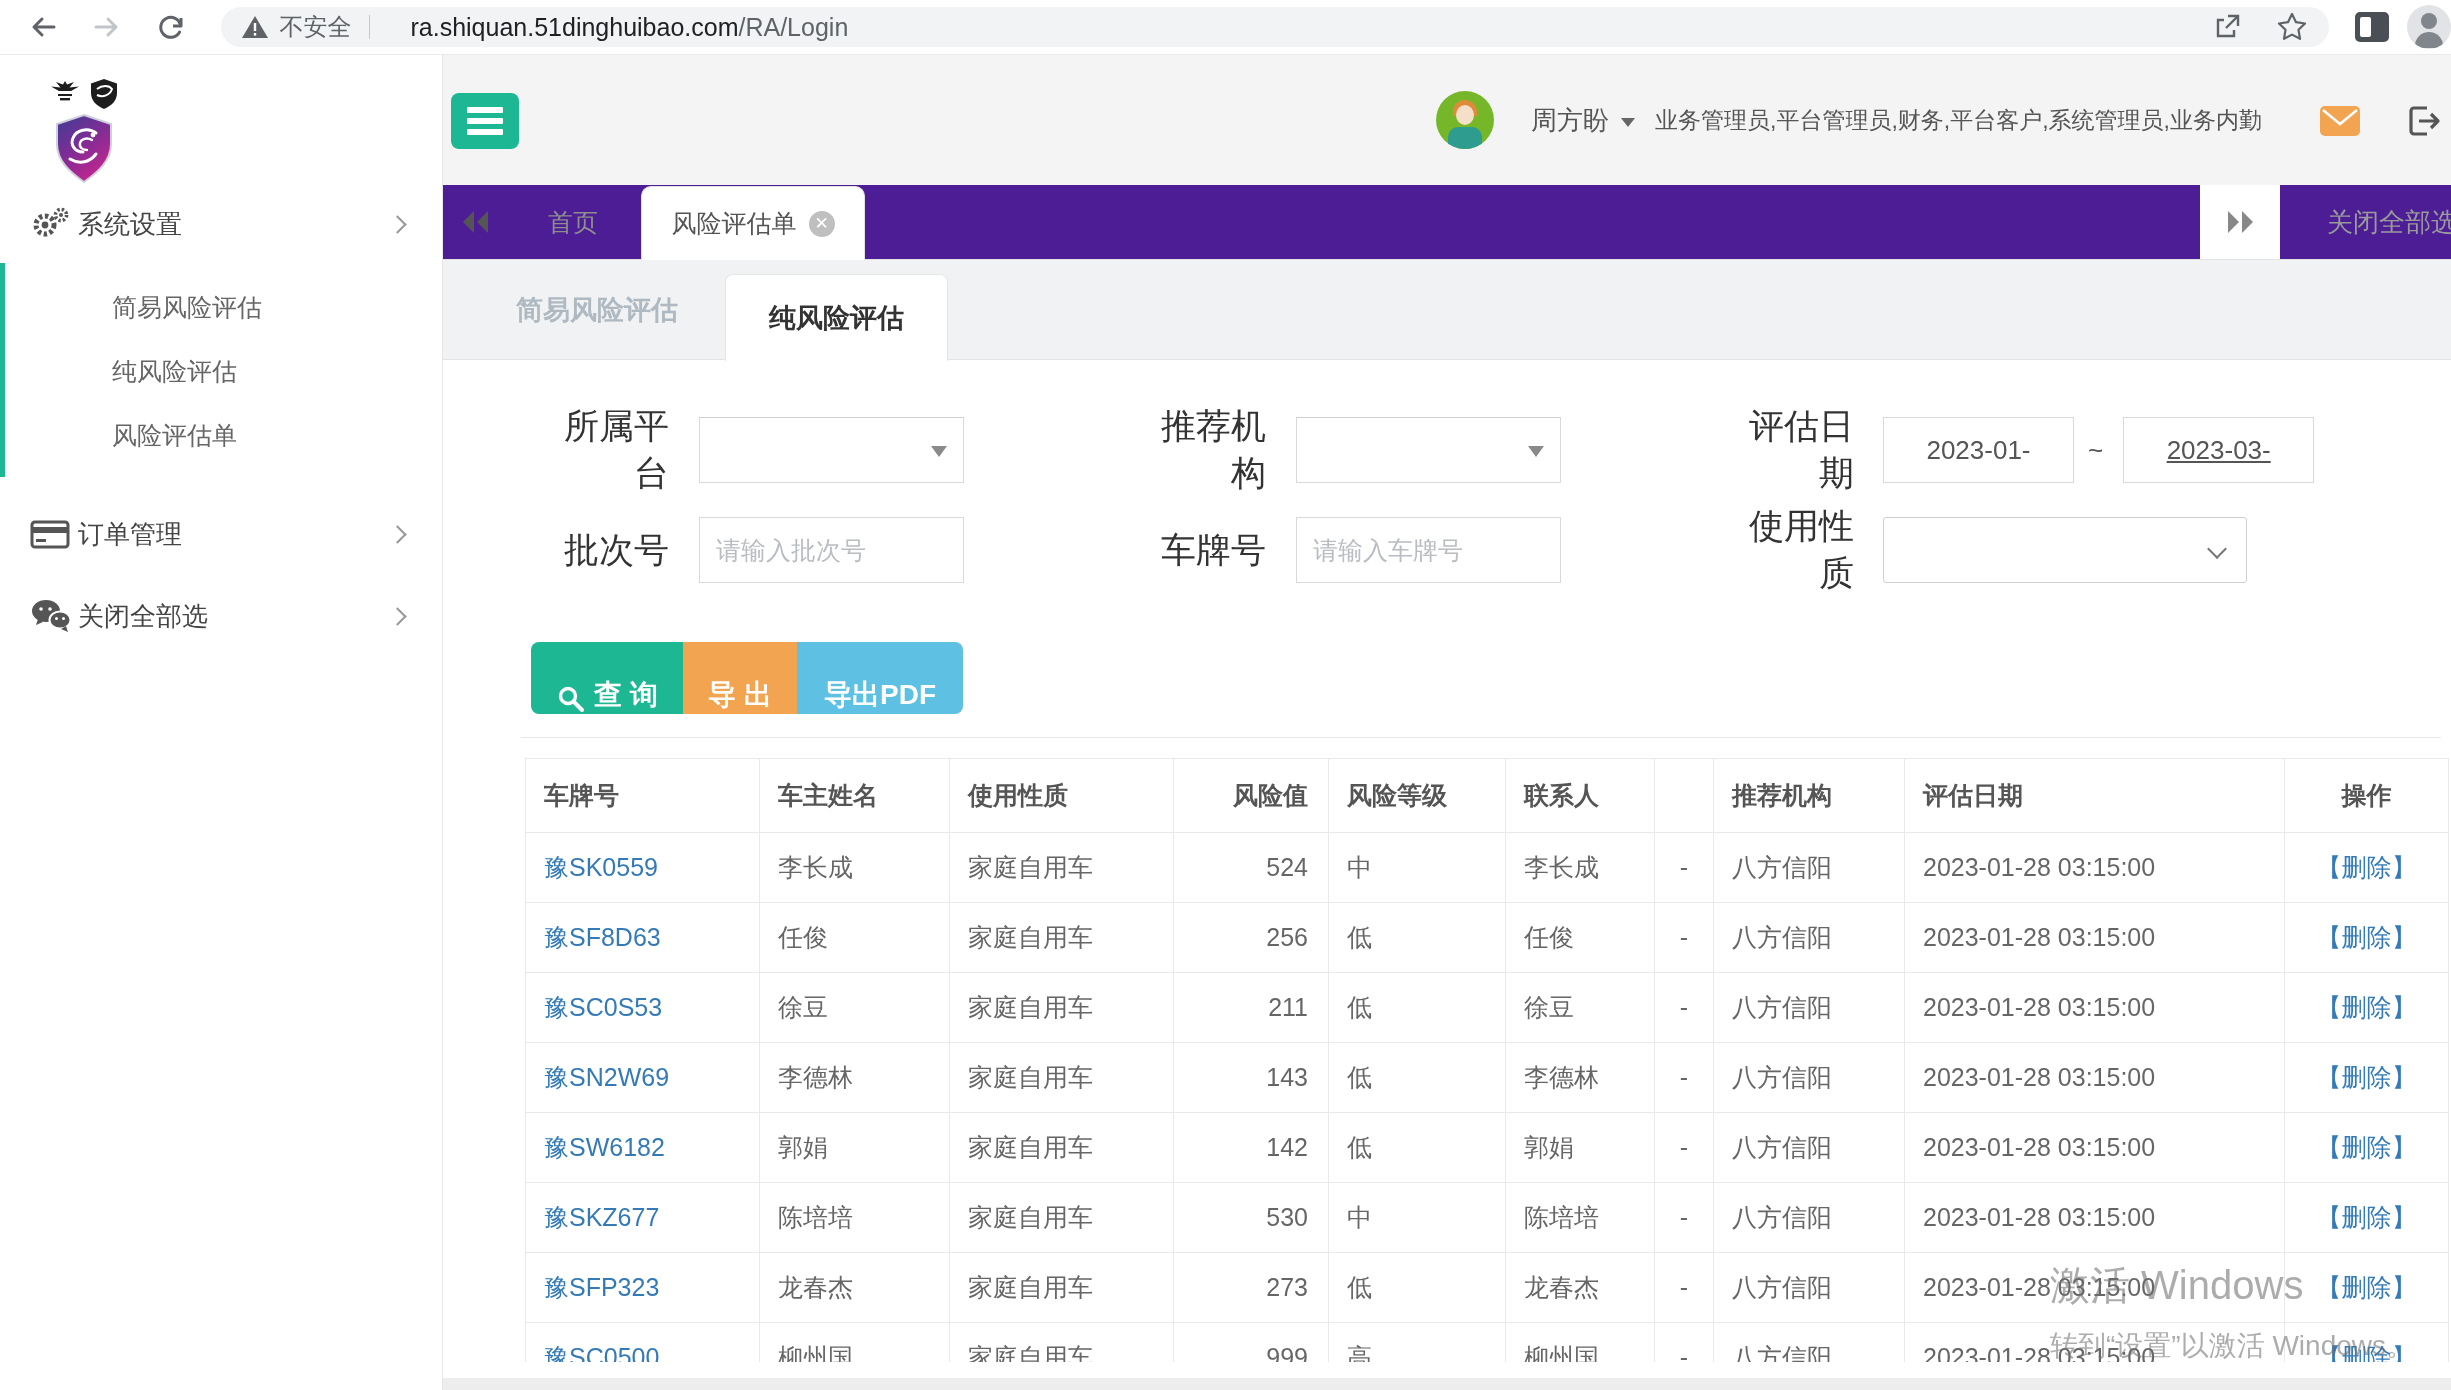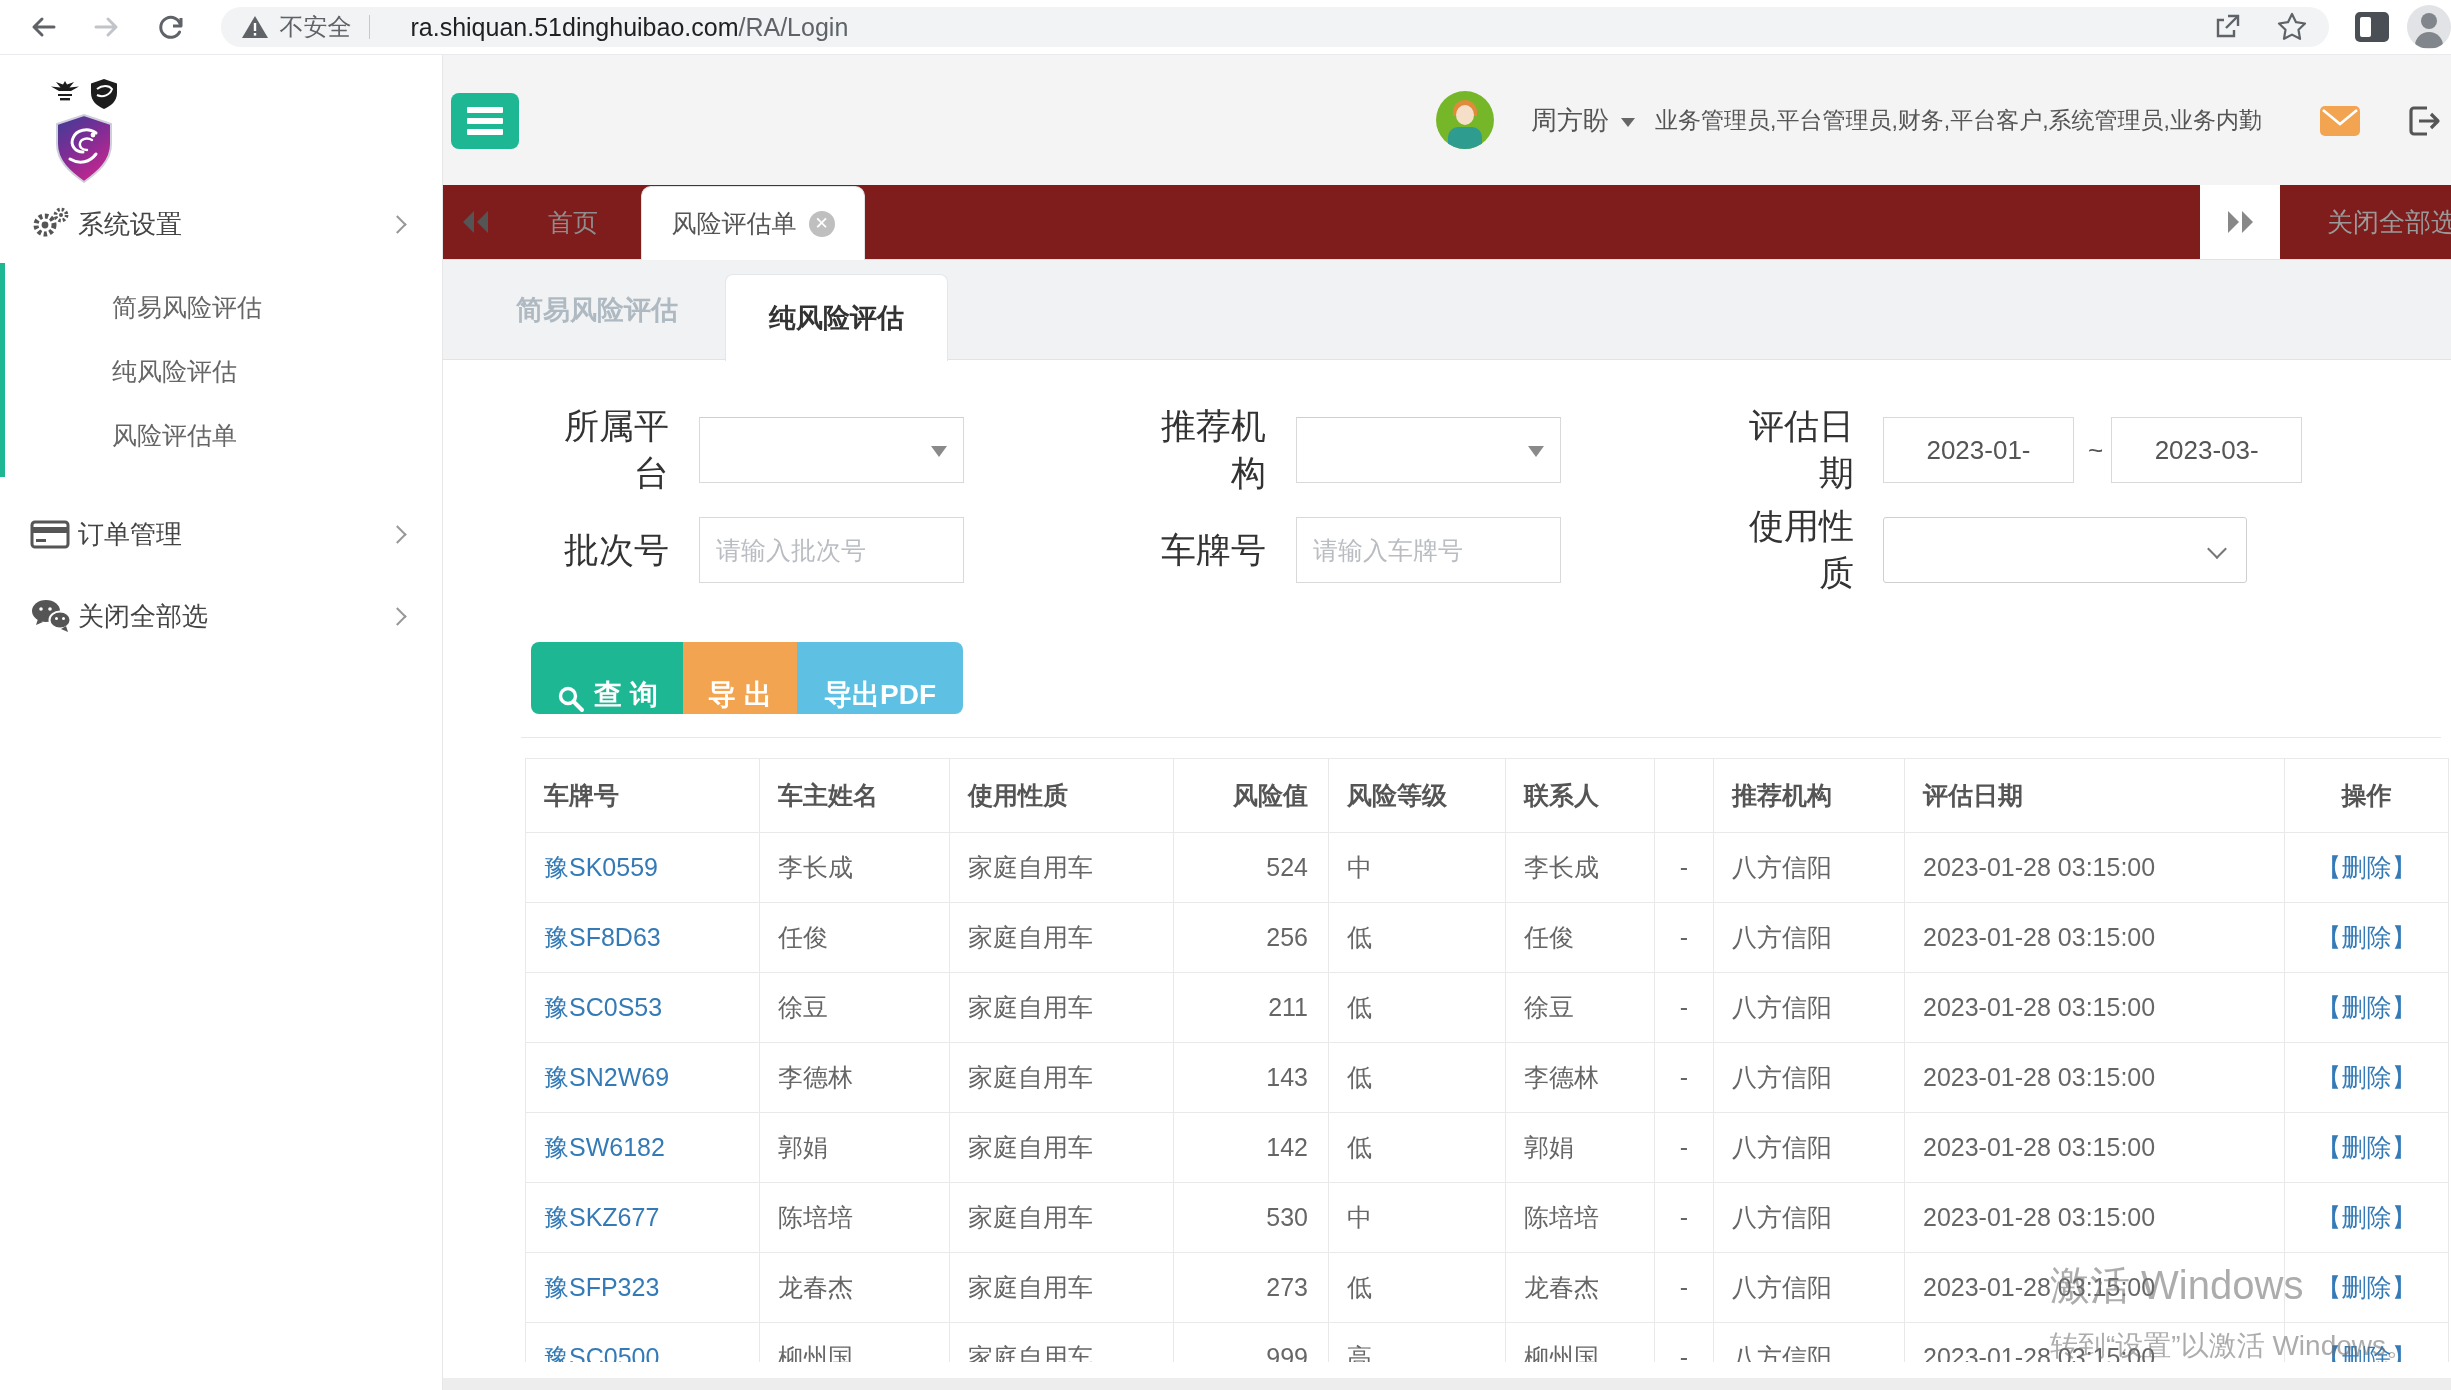--- a/index.html
+++ b/index.html
@@ -72,21 +72,21 @@
   .user-name { position:absolute; left:1088px; top:0; height:130px; display:flex;
     align-items:center; font-size:26px; color:#555; cursor:pointer; }
   .caret-down { width:0; height:0; border-left:7px solid transparent; border-right:7px solid transparent;
     border-top:9px solid #666; margin-left:12px; margin-top:4px; }
   .user-roles { position:absolute; left:1212px; top:0; height:130px; display:flex;
     align-items:center; font-size:23px; color:#555; white-space:nowrap; }
   .mail-btn { position:absolute; left:1876px; top:50px; cursor:pointer; }
   .logout-btn { position:absolute; left:1962px; top:48px; cursor:pointer; }
 
   
-  .tabbar { height:75px; background:#7f1d1d; border-bottom:1px solid #e2e2e2;
+  .tabbar { height:75px; background:#4c1d95; border-bottom:1px solid #e2e2e2;
     position:relative; flex:none; }
   .tab-scroll-left { position:absolute; left:10px; top:0; width:46px; height:74px;
     display:flex; align-items:center; justify-content:center; cursor:pointer; }
   .tab-home { position:absolute; left:90px; top:0; width:80px; height:74px; line-height:74px;
     text-align:center; font-size:25px; color:#8e8e8e; cursor:pointer; }
   .tab-active { position:absolute; left:198px; top:1px; width:224px; height:74px;
     background:#fff; border:1px solid #e3e3e3; border-bottom:none; border-radius:10px 10px 0 0;
     display:flex; align-items:center; justify-content:center; font-size:25px; color:#555; cursor:pointer; }
   .tab-close { width:26px; height:26px; border-radius:50%; background:#bfbfbf; color:#fff;
     font-size:17px; line-height:26px; text-align:center; margin-left:12px; cursor:pointer; flex:none;
@@ -115,21 +115,21 @@
   .sel-box { position:relative; width:265px; height:66px; background:#fff;
     border:1px solid #d9d9d9; border-top-color:#cfcfcf; margin-left:30px; cursor:pointer; }
   .sel-box .sel-arrow { position:absolute; right:16px; top:28px; width:0; height:0;
     border-left:8px solid transparent; border-right:8px solid transparent; border-top:11px solid #8a8a8a; }
   .lbl2 { width:132px; margin-left:170px; }
   .lbl3 { width:130px; margin-left:163px; }
   .date-input { width:191px; height:66px; border:1px solid #d9d9d9; margin-left:29px;
     font-size:26px; color:#555; text-align:center; outline:none;
     font-family:"Liberation Sans","DejaVu Sans",sans-serif; }
   .date-sep { font-size:26px; color:#555; margin-left:14px; }
-  .date-input.d2 { margin-left:8px; }
+  .date-input.d2 { margin-left:20px;text-decoration:underline; }
   .text-input { width:265px; height:66px; border:1px solid #d9d9d9; margin-left:30px;
     font-size:25px; color:#555; padding:0 16px; outline:none;
     font-family:"Liberation Sans","DejaVu Sans",sans-serif; }
   .text-input::placeholder { color:#b9bdc2; }
   .usage-select { position:relative; width:364px; height:66px; background:#fff;
     border:1px solid #cfcfcf; border-radius:3px; margin-left:29px; cursor:pointer; }
   .usage-select .thin-chev { position:absolute; right:22px; top:24px; width:14px; height:14px;
     border-right:2px solid #777; border-bottom:2px solid #777; transform:rotate(45deg); }
 
   .btn-row { margin-top:52px; display:flex; }

